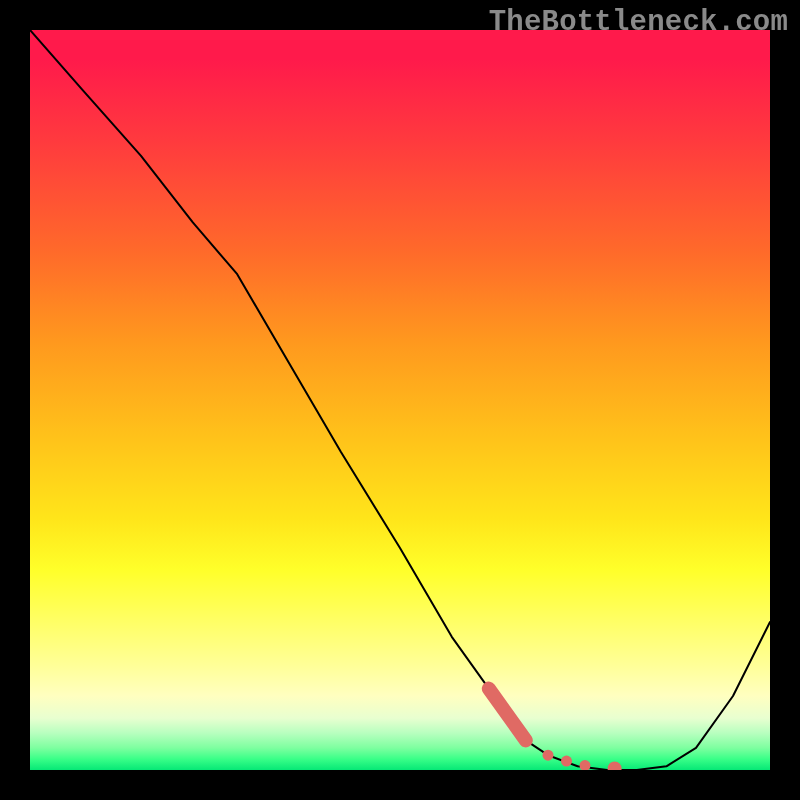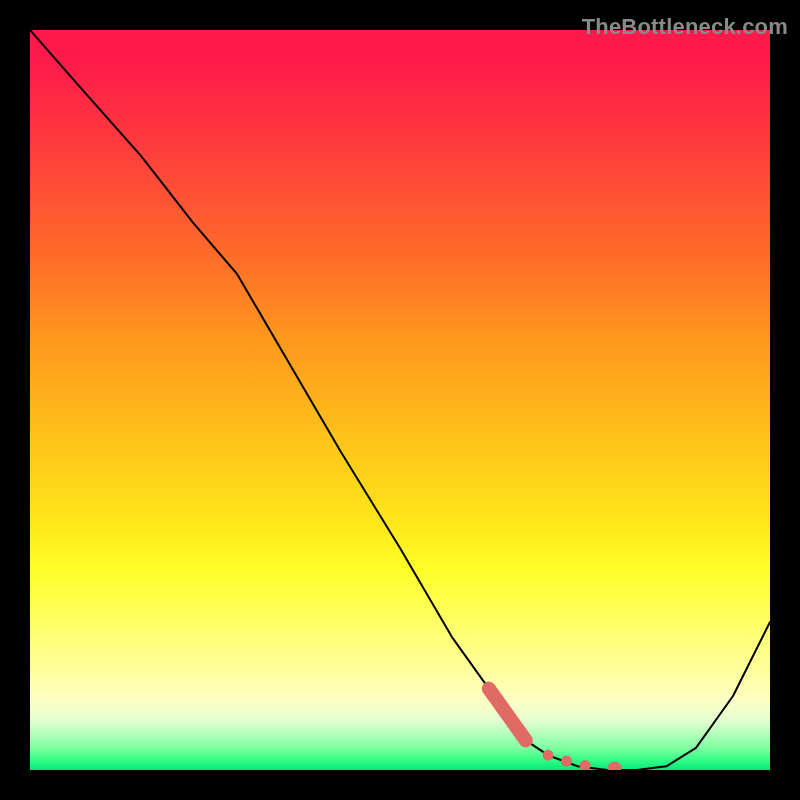--- a/index.html
+++ b/index.html
@@ -40,24 +40,24 @@
       #ffffc0 90%,
       #e8ffd0 93%,
       #b8ffbf 95%,
       #7effa0 97%,
       #3aff88 98.5%,
       #06e876 100%
     );
   }
   .watermark {
     position: absolute;
-    top: 14px;
+    top: 6px;
     right: 12px;
-    font-family: Liberation Sans, sans-serif;
-    font-size: 22px;
+    font-family: Liberation Mono, monospace;
+    font-size: 29px;
     font-weight: 600;
     color: #8a8a8a;
     letter-spacing: 0.2px;
   }
   svg.overlay {
     position: absolute;
     left: 0;
     top: 0;
     width: 740px;
     height: 740px;

